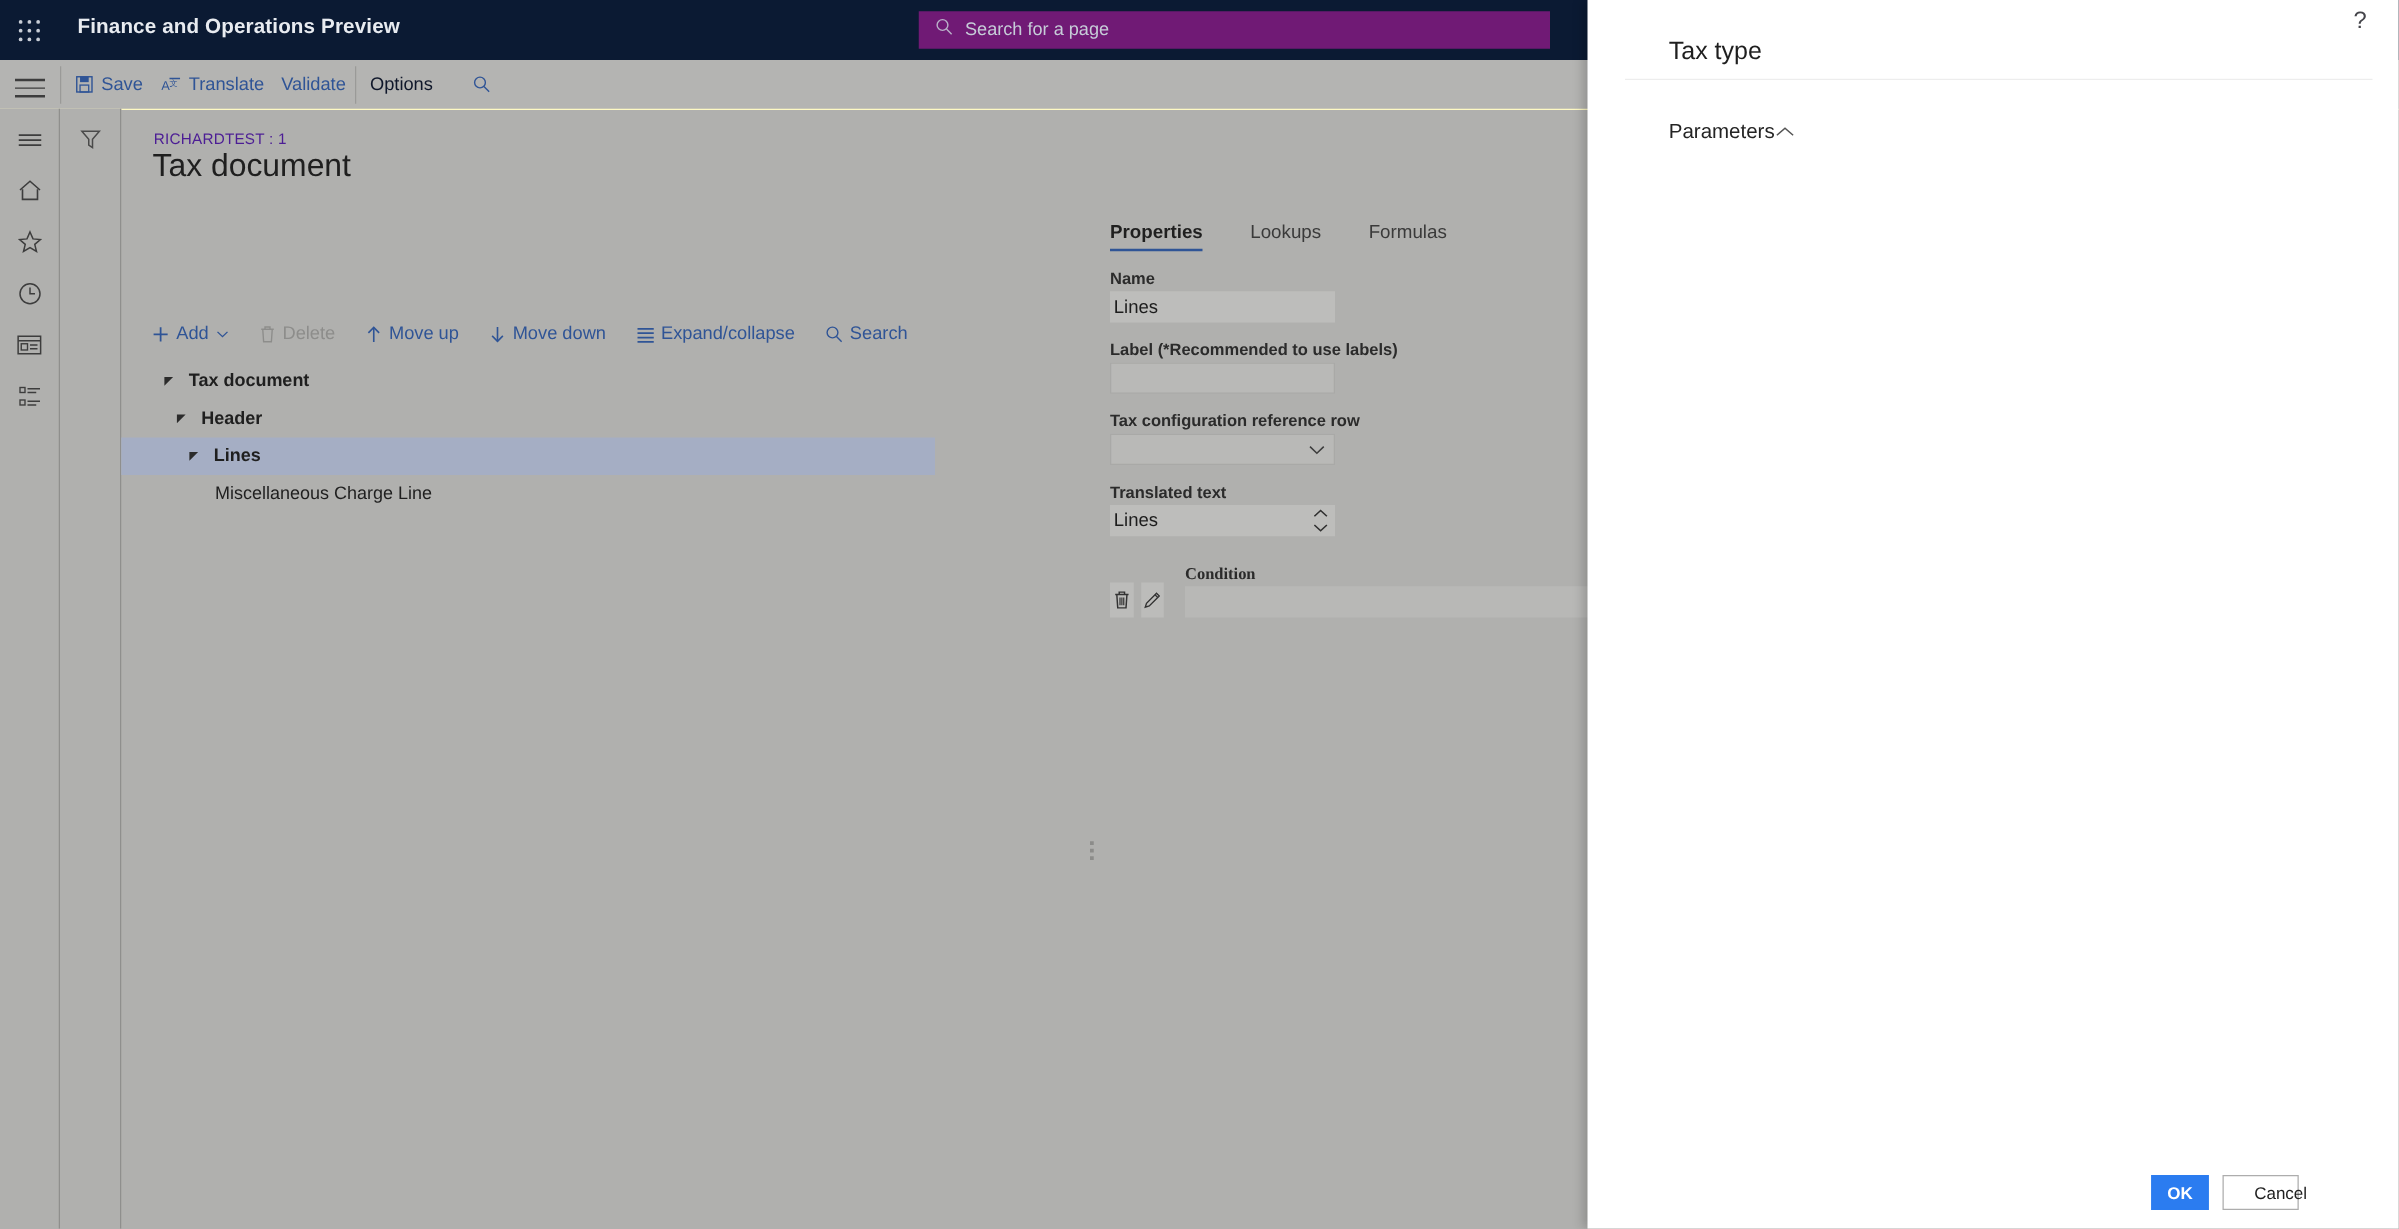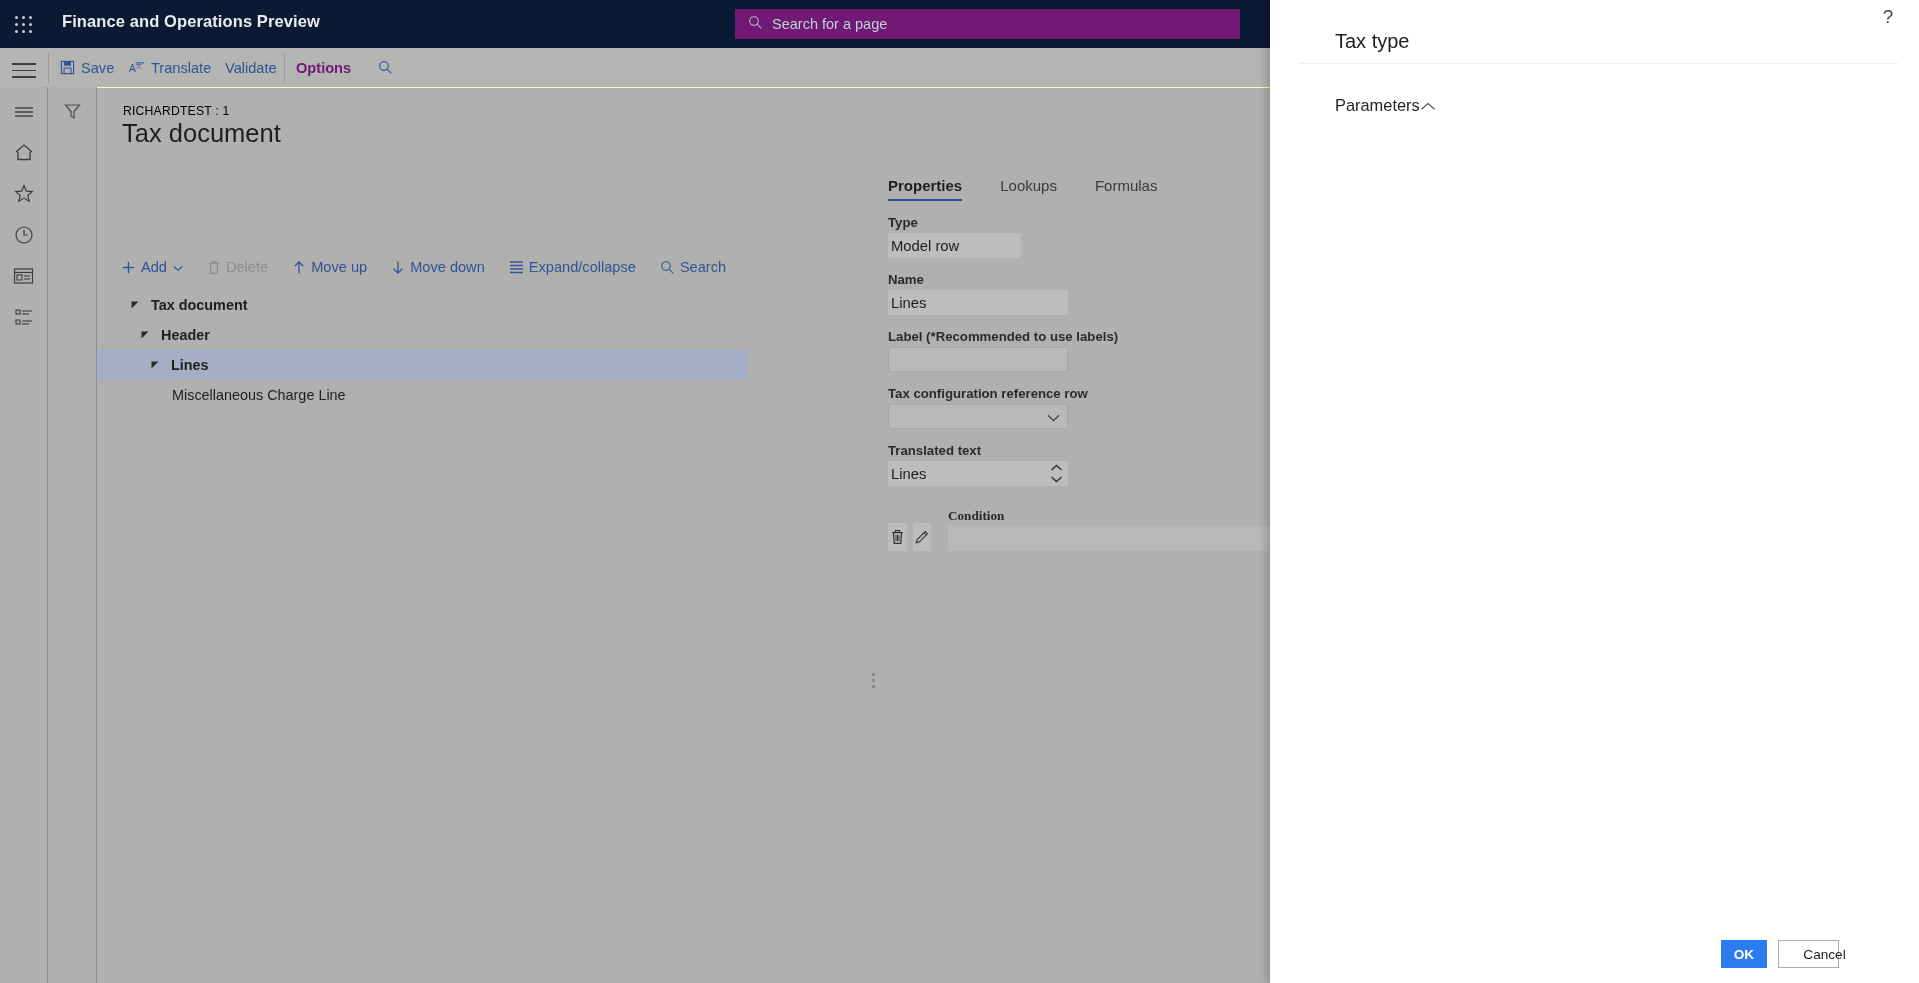--- a/index.html
+++ b/index.html
@@ -45,45 +45,45 @@
   }
   .hamb{
     position:absolute;left:10px;top:10px;width:28px;height:20px;cursor:pointer;
   }
   .hamb i{display:block;height:1.6px;background:#3d3d3d;margin:5px 2px;}
   .ap-divider{position:absolute;top:5px;height:30px;width:1px;background:#9a9a98;}
   .ap-item{
     position:absolute;top:0;height:39px;display:flex;align-items:center;
     font-size:14.6px;color:#2f5496;cursor:pointer;
   }
-  .ap-item.dark{color:#701a75;font-weight:bold;text-align:center;}
+  .ap-item.dark{color:#0f172a;font-weight:normal;text-align:center;}
   .ap-item .ico{margin-right:6px;display:inline-flex;align-items:center;}
 
   
   .leftrail{
     position:absolute;left:0;top:87px;width:47px;height:896px;
     background:#b0b0ae;border-right:1px solid #8f8f8d;
   }
   .rail-ico{
     width:47px;height:41px;display:flex;align-items:center;justify-content:center;
     cursor:pointer;
   }
   .filterrail{
     position:absolute;left:48px;top:87px;width:48px;height:896px;
     background:#b0b0ae;border-right:1px solid #8f8f8d;
   }
   .filter-ico{width:48px;height:48px;display:flex;align-items:center;justify-content:center;cursor:pointer;}
 
   
   .content{position:absolute;left:97px;top:87px;width:1822px;height:896px;}
-  .crumb{position:absolute;left:26px;top:17px;font-size:12.2px;color:#000000;letter-spacing:.2px;}
+  .crumb{position:absolute;left:26px;top:17px;font-size:12.2px;color:#4c1d95;letter-spacing:.2px;}
   .pagetitle{position:absolute;left:25px;top:32px;font-size:25.5px;color:#1f1f1f;}
   .toolbar2{position:absolute;left:24px;top:166px;height:28px;display:flex;align-items:center;}
   .tb-btn{
-    display:flex;align-items:center;font-size:14.6px;color:#2f5496;
+    display:flex;align-items:flex-end;font-size:14.6px;color:#2f5496;
     margin-right:24px;cursor:pointer;white-space:nowrap;
   }
   .tb-btn.disabled{color:#8d8d8b;cursor:default;}
   .tb-btn .ico{margin-right:5px;display:inline-flex;align-items:center;}
   .chev-sm{margin-left:6px;}
 
   
   .tree{position:absolute;left:0;top:203px;width:651px;}
   .tree-row{
     height:30px;display:flex;align-items:center;font-size:14.4px;color:#1f1f1f;
@@ -385,24 +385,20 @@
         <i></i>
       </div>
 
     <div class="props">
       <div class="tabs">
         <div class="tab active"><span>Properties</span></div>
         <div class="tab"><span>Lookups</span></div>
         <div class="tab"><span>Formulas</span></div>
       </div>
 
-      <div class="fld">
-        <div class="fld-label">Type</div>
-        <div class="fld-box readonly">Model row</div>
-      </div>
 
       <div class="fld">
         <div class="fld-label">Name</div>
         <div class="fld-box wide">Lines</div>
       </div>
 
       <div class="fld">
         <div class="fld-label">Label (*Recommended to use labels)</div>
         <div class="fld-box input"></div>
       </div>

